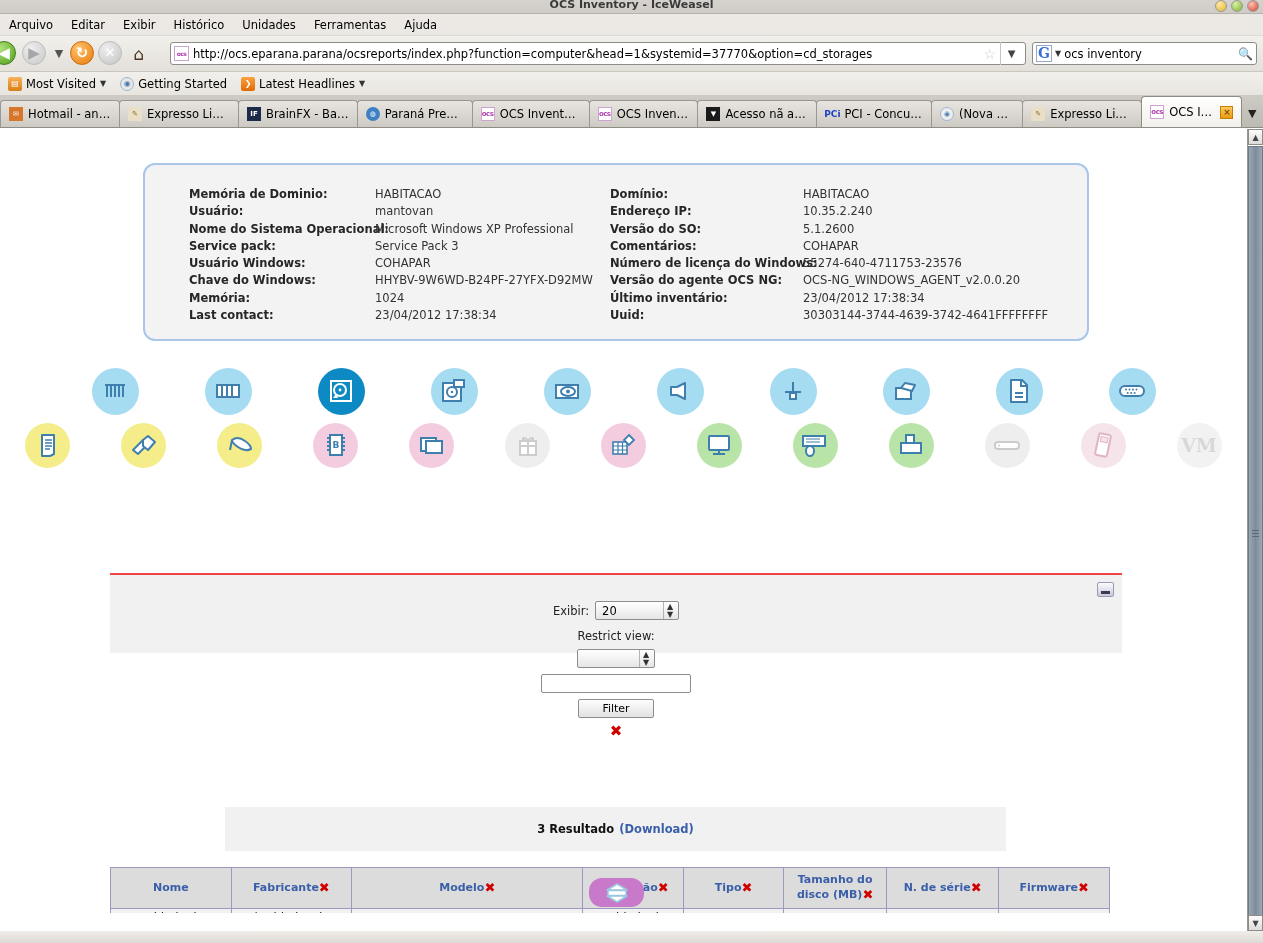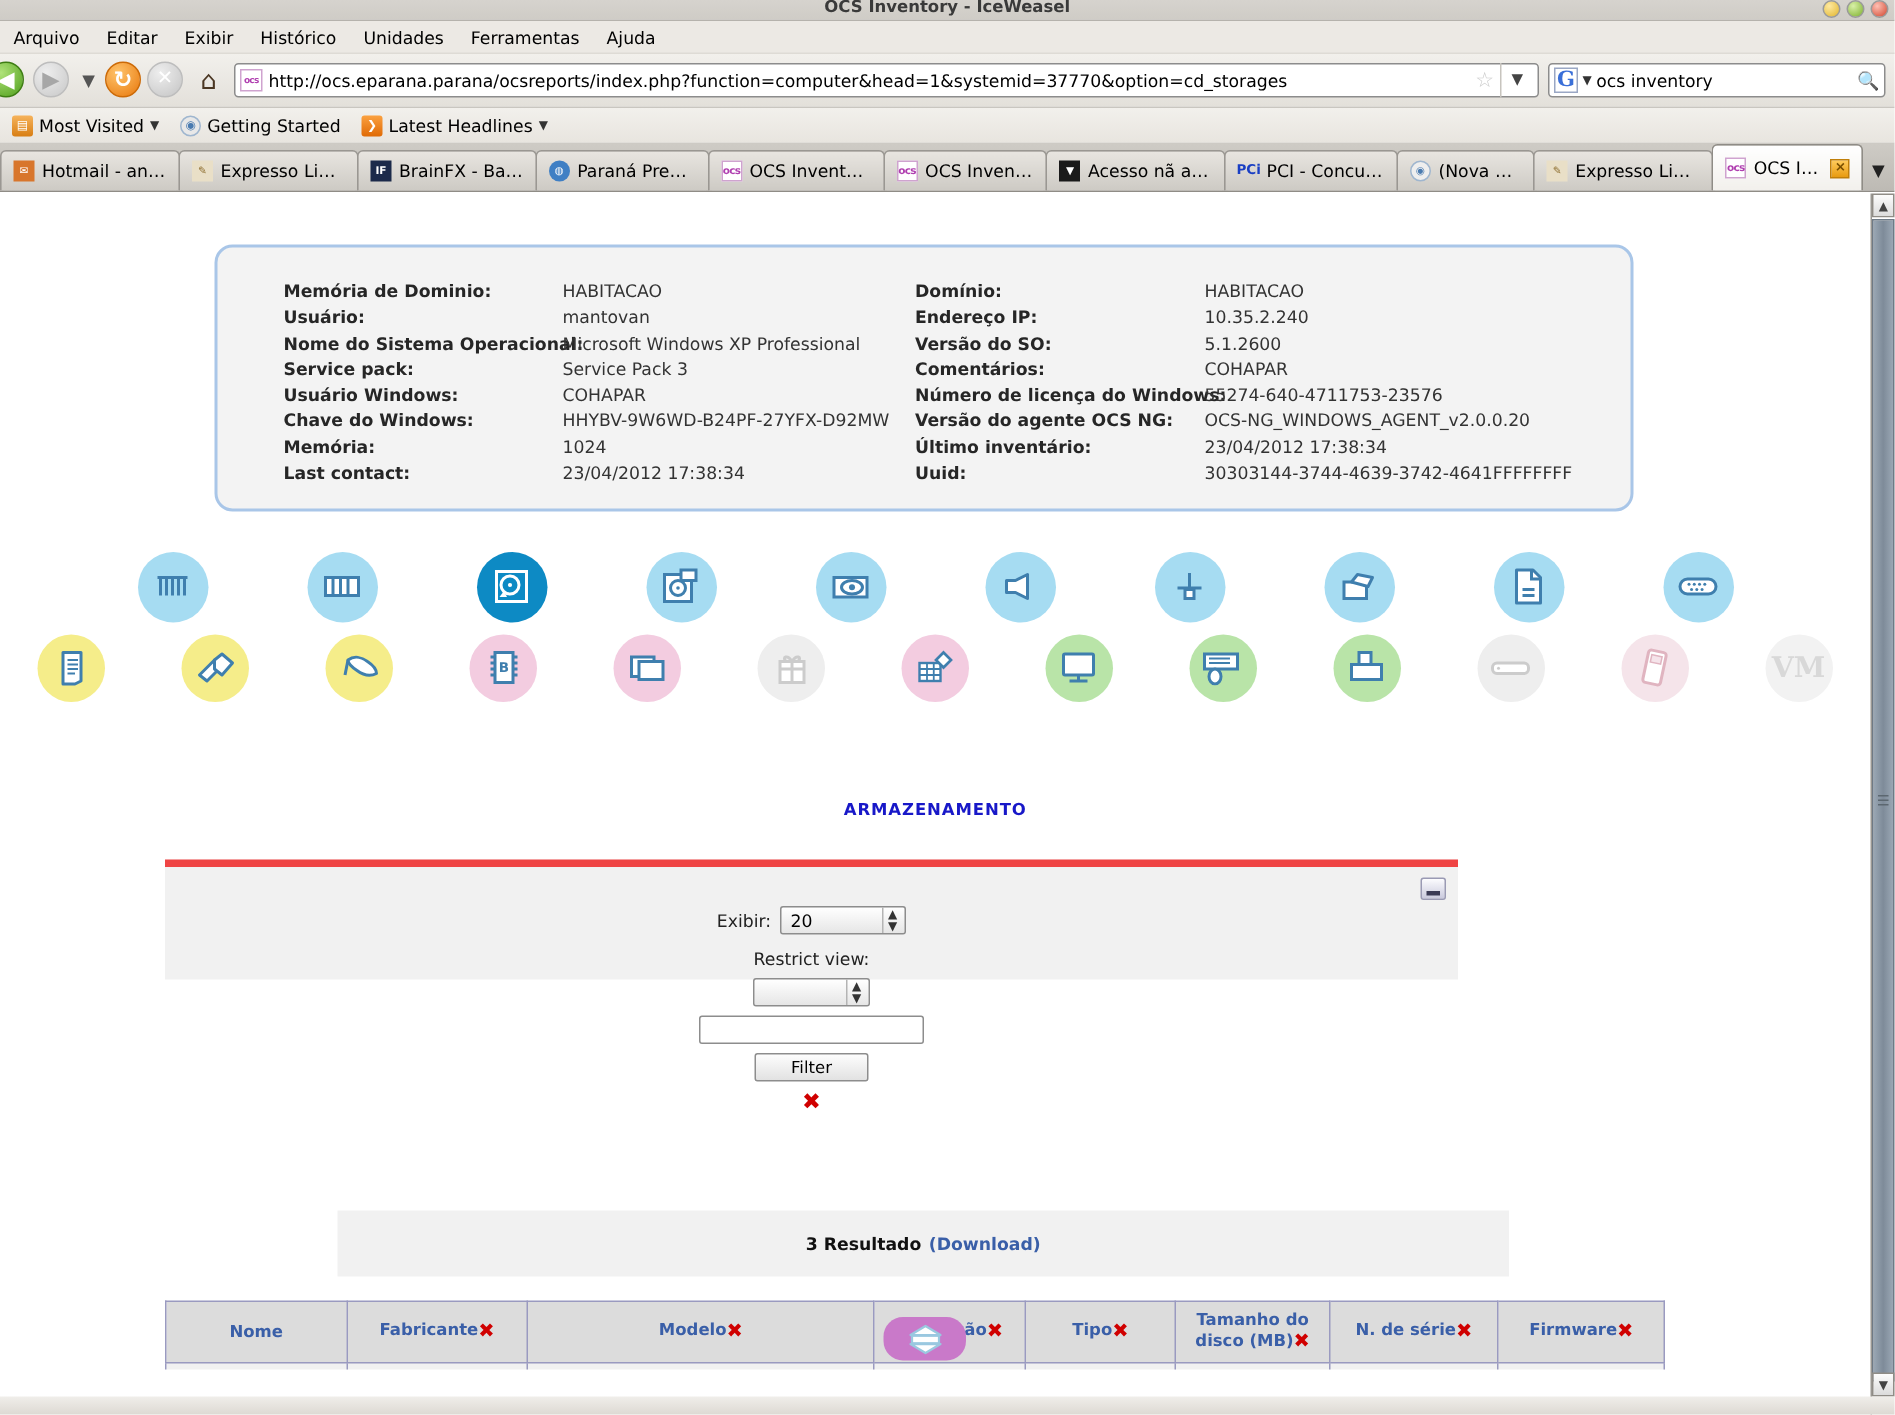--- a/index.html
+++ b/index.html
@@ -61,21 +61,21 @@
   .reload { background: radial-gradient(circle at 35% 30%, #ffc46b, #e8780d);
             border: 1px solid #cc6a07; }
   .stopb { background: radial-gradient(circle at 35% 30%, #eeeeee, #c4c4c4);
            border: 1px solid #bdbdbd; color: #fff; font-size: 13px;}
   .homeb { font-size: 17px; color:#4a3622; }
 
   .urlbox {
     flex: 1; height: 23px; background: #fff;
     border: 1px solid #8c8c8c; border-radius: 3px;
     display: flex; align-items: center; padding: 0 3px; gap: 4px;
-    margin-left: 2px;
+    margin-left: 16px;
   }
   .favicon-ocs {
     width: 15px; height: 15px; background: #fff; border: 1px solid #cfa3cf;
     font-size: 6px; color: #b03fb0; display:flex; align-items:center;
     justify-content:center; font-weight:bold; letter-spacing:-0.5px; flex:none;
   }
   .urltext { flex: 1; font-size: 11.5px; color: #000; white-space: nowrap;
              overflow: hidden; }
   .star { color: #cccccc; font-size: 14px; }
   .urldrop { width: 22px; height: 23px; border-left: 1px solid #c7c4be;
@@ -179,22 +179,22 @@
   .iconrow.second .iconbubble { width: 45px; height: 45px; }
 
   
   .sectitle {
     position: absolute; top: 404px; left: 0; width: 1247px; text-align: center;
     font-size: 11px; font-weight: bold; color: #1818c8; letter-spacing: 0.6px;
   }
 
   
   .filterbox {
-    position: absolute; left: 110px; top: 444px; width: 862px; height: 80px;
-    background: #f1f1f1; border-top: 5px solid #ef4444;
+    position: absolute; left: 110px; top: 444px; width: 1012px; height: 80px;
+    background: #f1f1f1; border-top: 2px solid #ef4444;
   }
   .minibtn {
     position: absolute; right: 8px; top: 7px; width: 17px; height: 15px;
     background: linear-gradient(to bottom,#fcfcfe,#c9c9dd);
     border: 1px solid #9a9ab4; border-radius: 2px;
     display:flex;align-items:flex-end;justify-content:center; padding-bottom:2px;
   }
   .minibtn i { display:block; width: 9px; height: 3px; background: #3a3a55; }
   .frow { display: flex; align-items: center; justify-content: center; gap: 6px; }
   .flabel { font-size: 11.5px; color: #222; }
@@ -682,21 +682,20 @@
               <rect x="7.5" y="5" width="7" height="5" fill="#f5e4ea" stroke="#e0b4c0" stroke-width="1" transform="rotate(12 11 13)"></rect>
             </svg>
         </div>
       </div>
       <div class="iconcell">
         <div class="iconbubble" style="background:#f2f2f2;font-family:'DejaVu Serif',serif;font-weight:bold;font-size:19px;color:#d8d8d8">VM</div>
       </div>
     </div>
   </div>
 
-  <div class="sectitle">ARMAZENAMENTO</div>
 
   <div class="filterbox">
     <div class="minibtn">
         <i></i>
       </div>
     <div class="frow" style="margin-top:26px;">
       <span class="flabel">Exibir:</span>
       <div class="selbox" style="width:84px">
         <span>20</span>
         <span class="spin">

